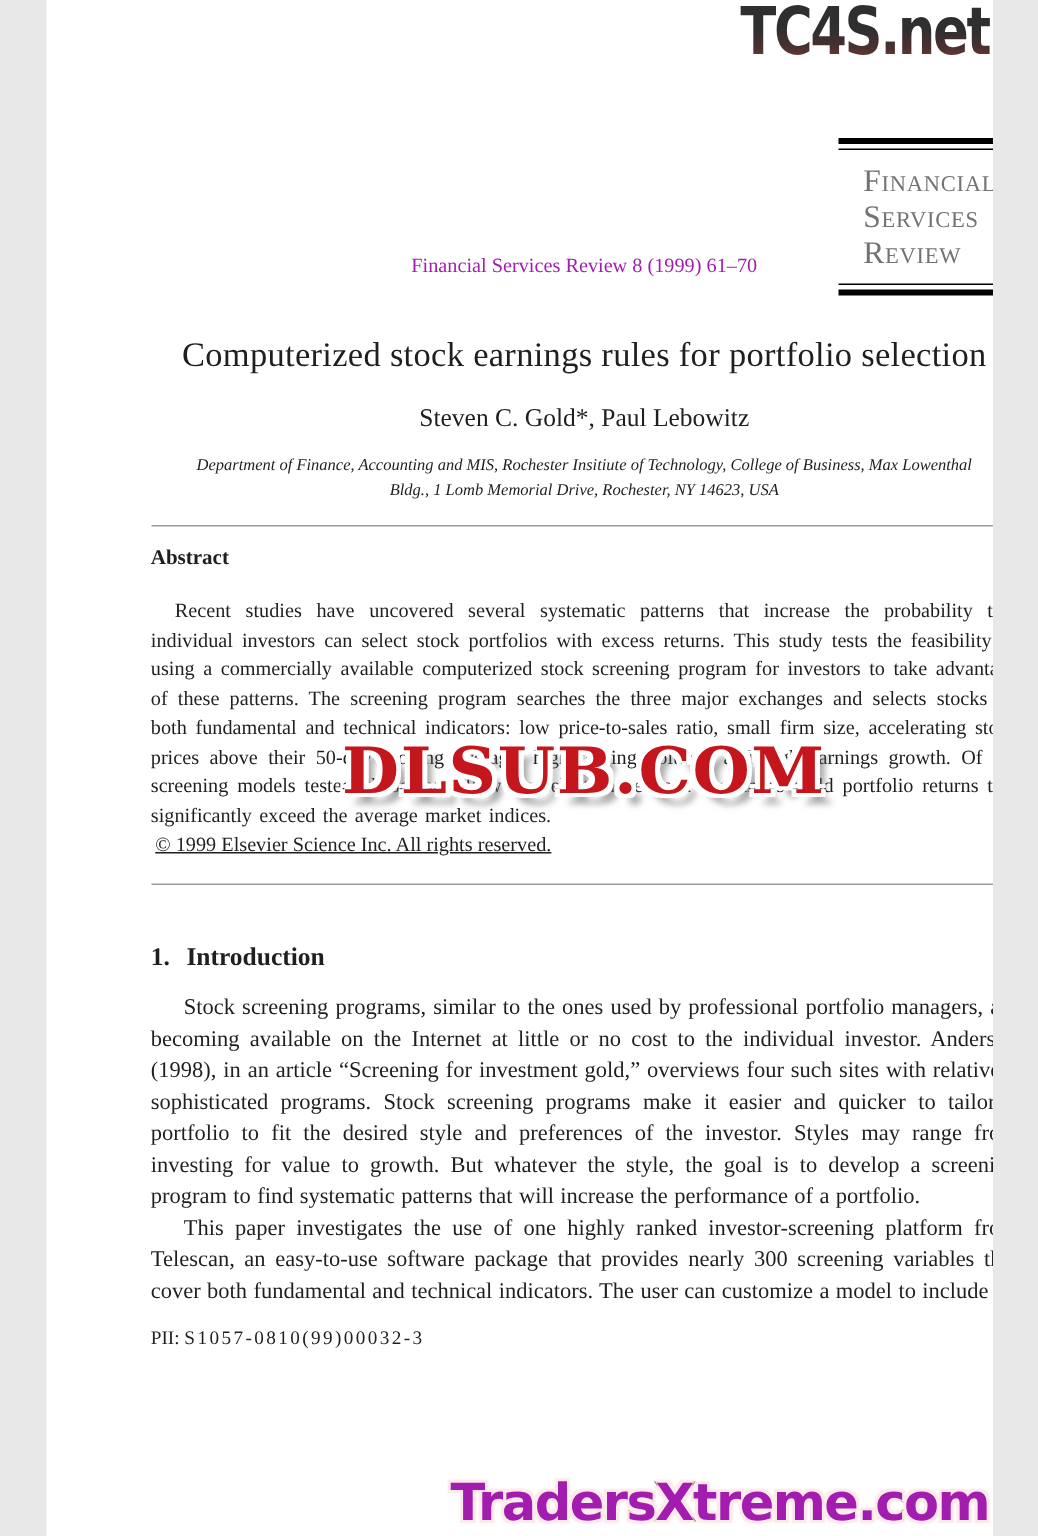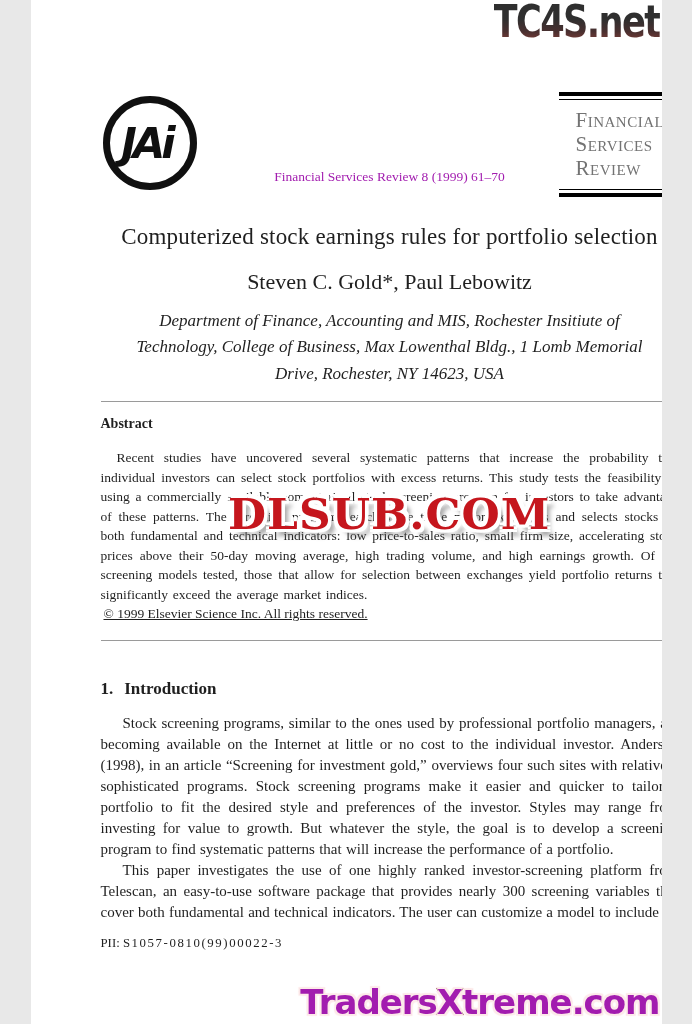--- a/index.html
+++ b/index.html
@@ -71,24 +71,24 @@
     color:#737373;
   }
   .journal-cite {
     position:absolute; top:169px; left:70px; width:578px;
     text-align:center; font-size:13.5px; color:#a21caf;
   }
 
   
   .content { position:absolute; top:224px; left:70px; width:578px; }
   .title { font-size:23px; text-align:center; font-weight:normal; margin:0; letter-spacing:0.2px; }
-  .authors { margin-top:19px; font-size:22px; text-align:center; }
+  .authors { margin-top:19px; font-size:17px; text-align:center; }
   .affiliation {
     margin:13px auto 0; max-width:545px;
-    font-style:italic; font-size:17px; line-height:1.55; text-align:center;
+    font-style:italic; font-size:11px; line-height:1.55; text-align:center;
   }
   .rule { border:none; border-top:1px solid #9a9a9a; margin:14px 0 0; }
   .abstract-heading { margin-top:14px; font-size:14px; font-weight:bold; }
   .abstract-body {
     margin-top:16px; font-size:13.5px; line-height:19.5px;
     text-align:justify; text-indent:16px; word-spacing:1.5px;
   }
   .copyright { font-size:13.5px; line-height:19.5px; padding-left:3px;text-decoration:underline; }
   .rule2 { border:none; border-top:1px solid #9a9a9a; margin:16px 0 0; }
   .section-heading { margin-top:38px; font-size:17px; font-weight:bold; }
@@ -107,23 +107,20 @@
   .publisher { margin-top:11px; font-size:12.8px; line-height:19px; }
   .pii-value { letter-spacing:1.6px; }
 </style>
 </head>
 <body>
 
 <div class="page">
 
   <div class="wm-top">TC4S.net</div>
 
-  <div class="logo">
-    <span class="logo-text">JAi</span>
-  </div>
 
   <div class="masthead">
     <div class="mh-rule-top"></div>
     <div class="mh-text">
       <div>Financial</div>
       <div>Services</div>
       <div>Review</div>
     </div>
     <div class="mh-rule-bottom"></div>
   </div>
@@ -151,21 +148,21 @@
     <div class="section-heading">
       <span class="num">1.</span><span>Introduction</span>
     </div>
 
     <p class="para first">Stock screening programs, similar to the ones used by professional portfolio managers, are becoming available on the Internet at little or no cost to the individual investor. Anderson (1998), in an article “Screening for investment gold,” overviews four such sites with relatively sophisticated programs. Stock screening programs make it easier and quicker to tailor a portfolio to fit the desired style and preferences of the investor. Styles may range from investing for value to growth. But whatever the style, the goal is to develop a screening program to find systematic patterns that will increase the performance of a portfolio.</p>
 
     <p class="para">This paper investigates the use of one highly ranked investor-screening platform from Telescan, an easy-to-use software package that provides nearly 300 screening variables that cover both fundamental and technical indicators. The user can customize a model to include</p>
 
 
     <div class="publisher">
-      <div><span>PII: </span><span class="pii-value">S1057-0810(99)00022-3</span></div>
+      <div><span>PII: </span><span class="pii-value">S1057-0810(99)00032-3</span></div>
     </div>
 
   </div>
 
   <div class="wm-mid">DLSUB.COM</div>
 
   <div class="wm-bottom">TradersXtreme.com</div>
 
 </div>
 

